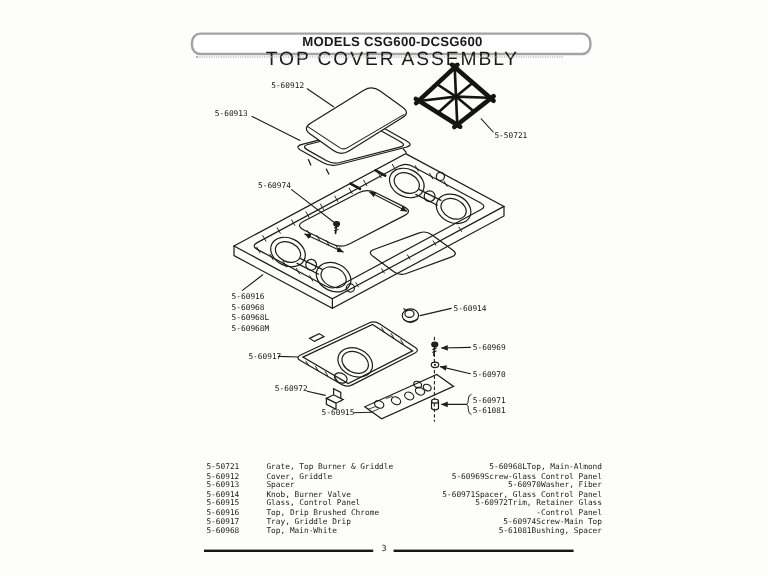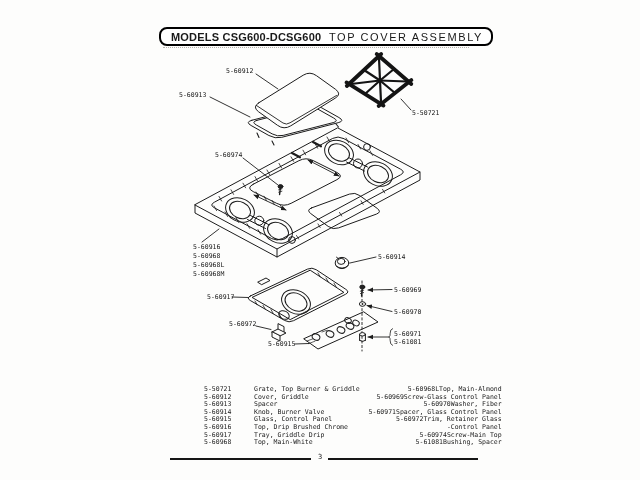--- a/index.html
+++ b/index.html
@@ -1,37 +1,37 @@
 <!DOCTYPE html>
 <html><head>
 <meta charset="utf-8">
 <style>
   html,body{margin:0;padding:0;background:#fff;}
   .page{position:relative;width:640px;height:480px;background:#fdfdfc;overflow:hidden;
         color:#1a1a1a;font-family:"DejaVu Sans Mono","Liberation Mono",monospace;}
   
   .header-box{position:absolute;left:159px;top:27px;width:312px;height:15px;
-              border:2px solid #000000;border-radius:8px;background:#fff;
+              border:2px solid #a3a3a3;border-radius:8px;background:#fff;
               display:flex;align-items:center;justify-content:space-between;
-              padding:0 8px 0 10px;}
+              padding:0 8px 0 10px;flex-direction:column;}
   .header-box .models{font-family:"Liberation Sans",sans-serif;font-weight:bold;
                       font-size:11px;letter-spacing:.2px;white-space:nowrap;}
-  .header-box .title{font-family:"Liberation Sans",sans-serif;font-size:11px;
+  .header-box .title{font-family:"Liberation Sans",sans-serif;font-size:16px;
                      letter-spacing:1.6px;white-space:nowrap;}
   .header-underline{position:absolute;left:163px;top:47px;width:306px;
                     border-top:1px dotted #b5b2ac;}
   
   svg.diagram{position:absolute;left:0;top:0;}
   .dlabel{position:absolute;font-size:6.5px;line-height:7px;color:#161616;
           white-space:nowrap;letter-spacing:0;}
   
   .parts-list{position:absolute;left:0;top:386px;width:640px;font-size:6.5px;
               line-height:7.6px;color:#1b1b1b;}
   .col{position:absolute;top:0;}
-  #parts-left{left:172px;margin-left:32px;}
+  #parts-left{left:172px;}
   #parts-right{left:350px;text-align:right;}
   .prow{white-space:pre;}
   .pcode{display:inline-block;width:50px;}
   #parts-right .pcode{width:46px;}
   
   .footer-rule{position:absolute;top:458px;height:2px;background:#161616;}
   .rule-left{left:170px;width:141px;}
   .rule-right{left:328px;width:150px;}
   .pagenum{position:absolute;left:313px;top:453px;width:14px;text-align:center;
            font-size:7px;color:#161616;}

